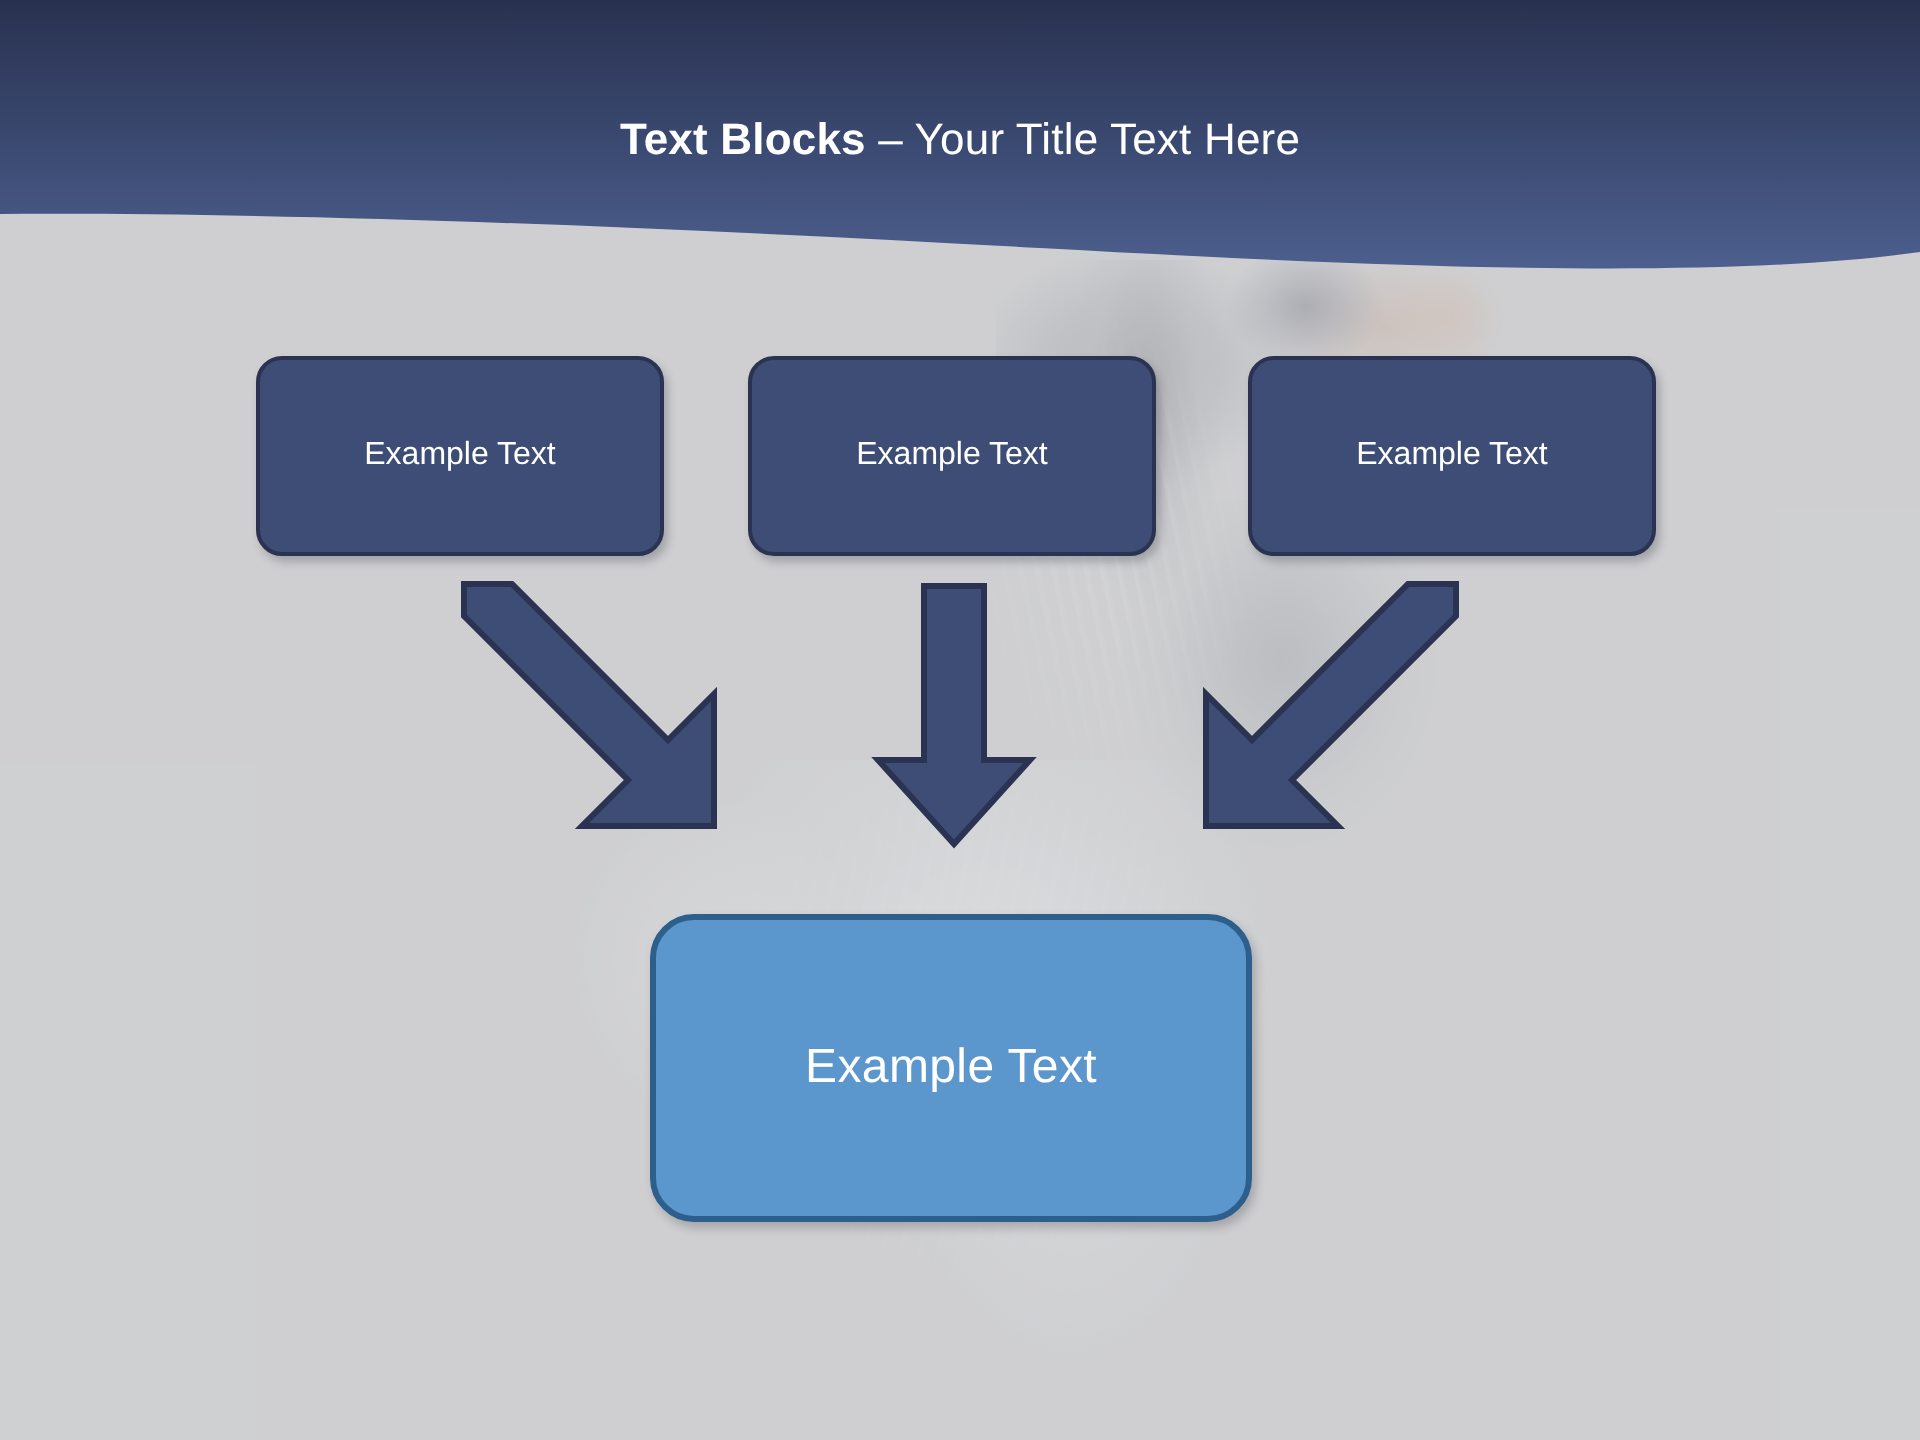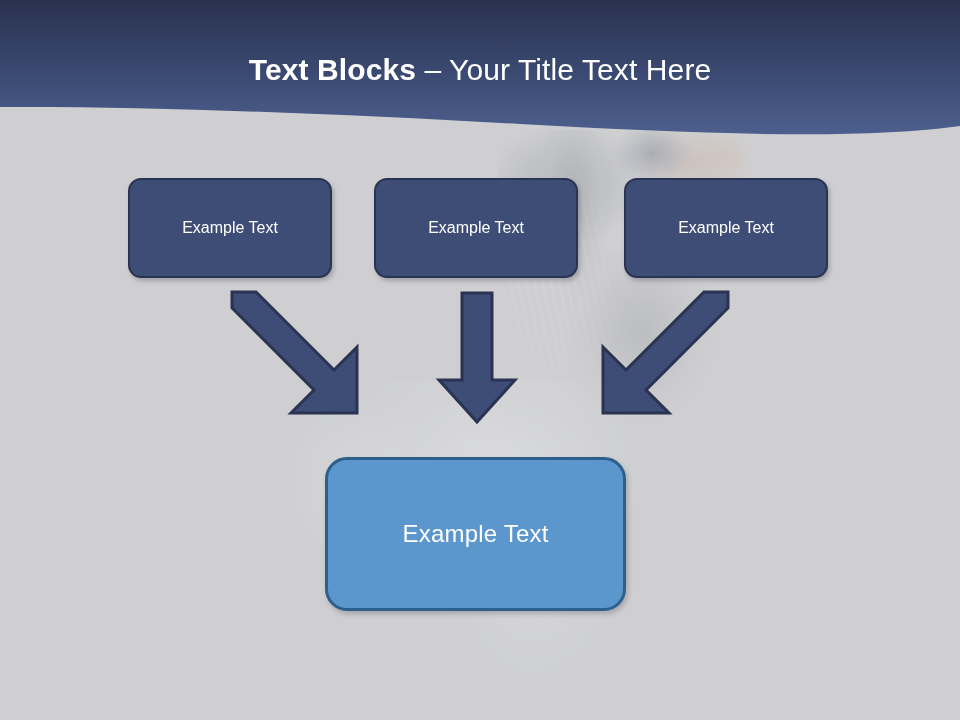--- a/index.html
+++ b/index.html
@@ -94,21 +94,21 @@
 
   
   #header-band {
     position:absolute; left:0; top:0; width:960px; height:140px;
   }
   #header-band svg { display:block; width:960px; height:140px; }
 
   #slide-title {
     position:absolute; left:0; top:53px; width:960px;
     text-align:center; color:#ffffff;
-    font-size:30px; line-height:34px; letter-spacing:0.1px;
+    font-size:22px; line-height:34px; letter-spacing:0.1px;
     white-space:nowrap;
   }
   #slide-title .t-strong { font-weight:bold; }
   #slide-title .t-rest { font-weight:normal; }
 
   
   .top-box {
     position:absolute; top:178px; width:204px; height:100px;
     background:#3d4d75;
     border:2px solid #2a3352;

